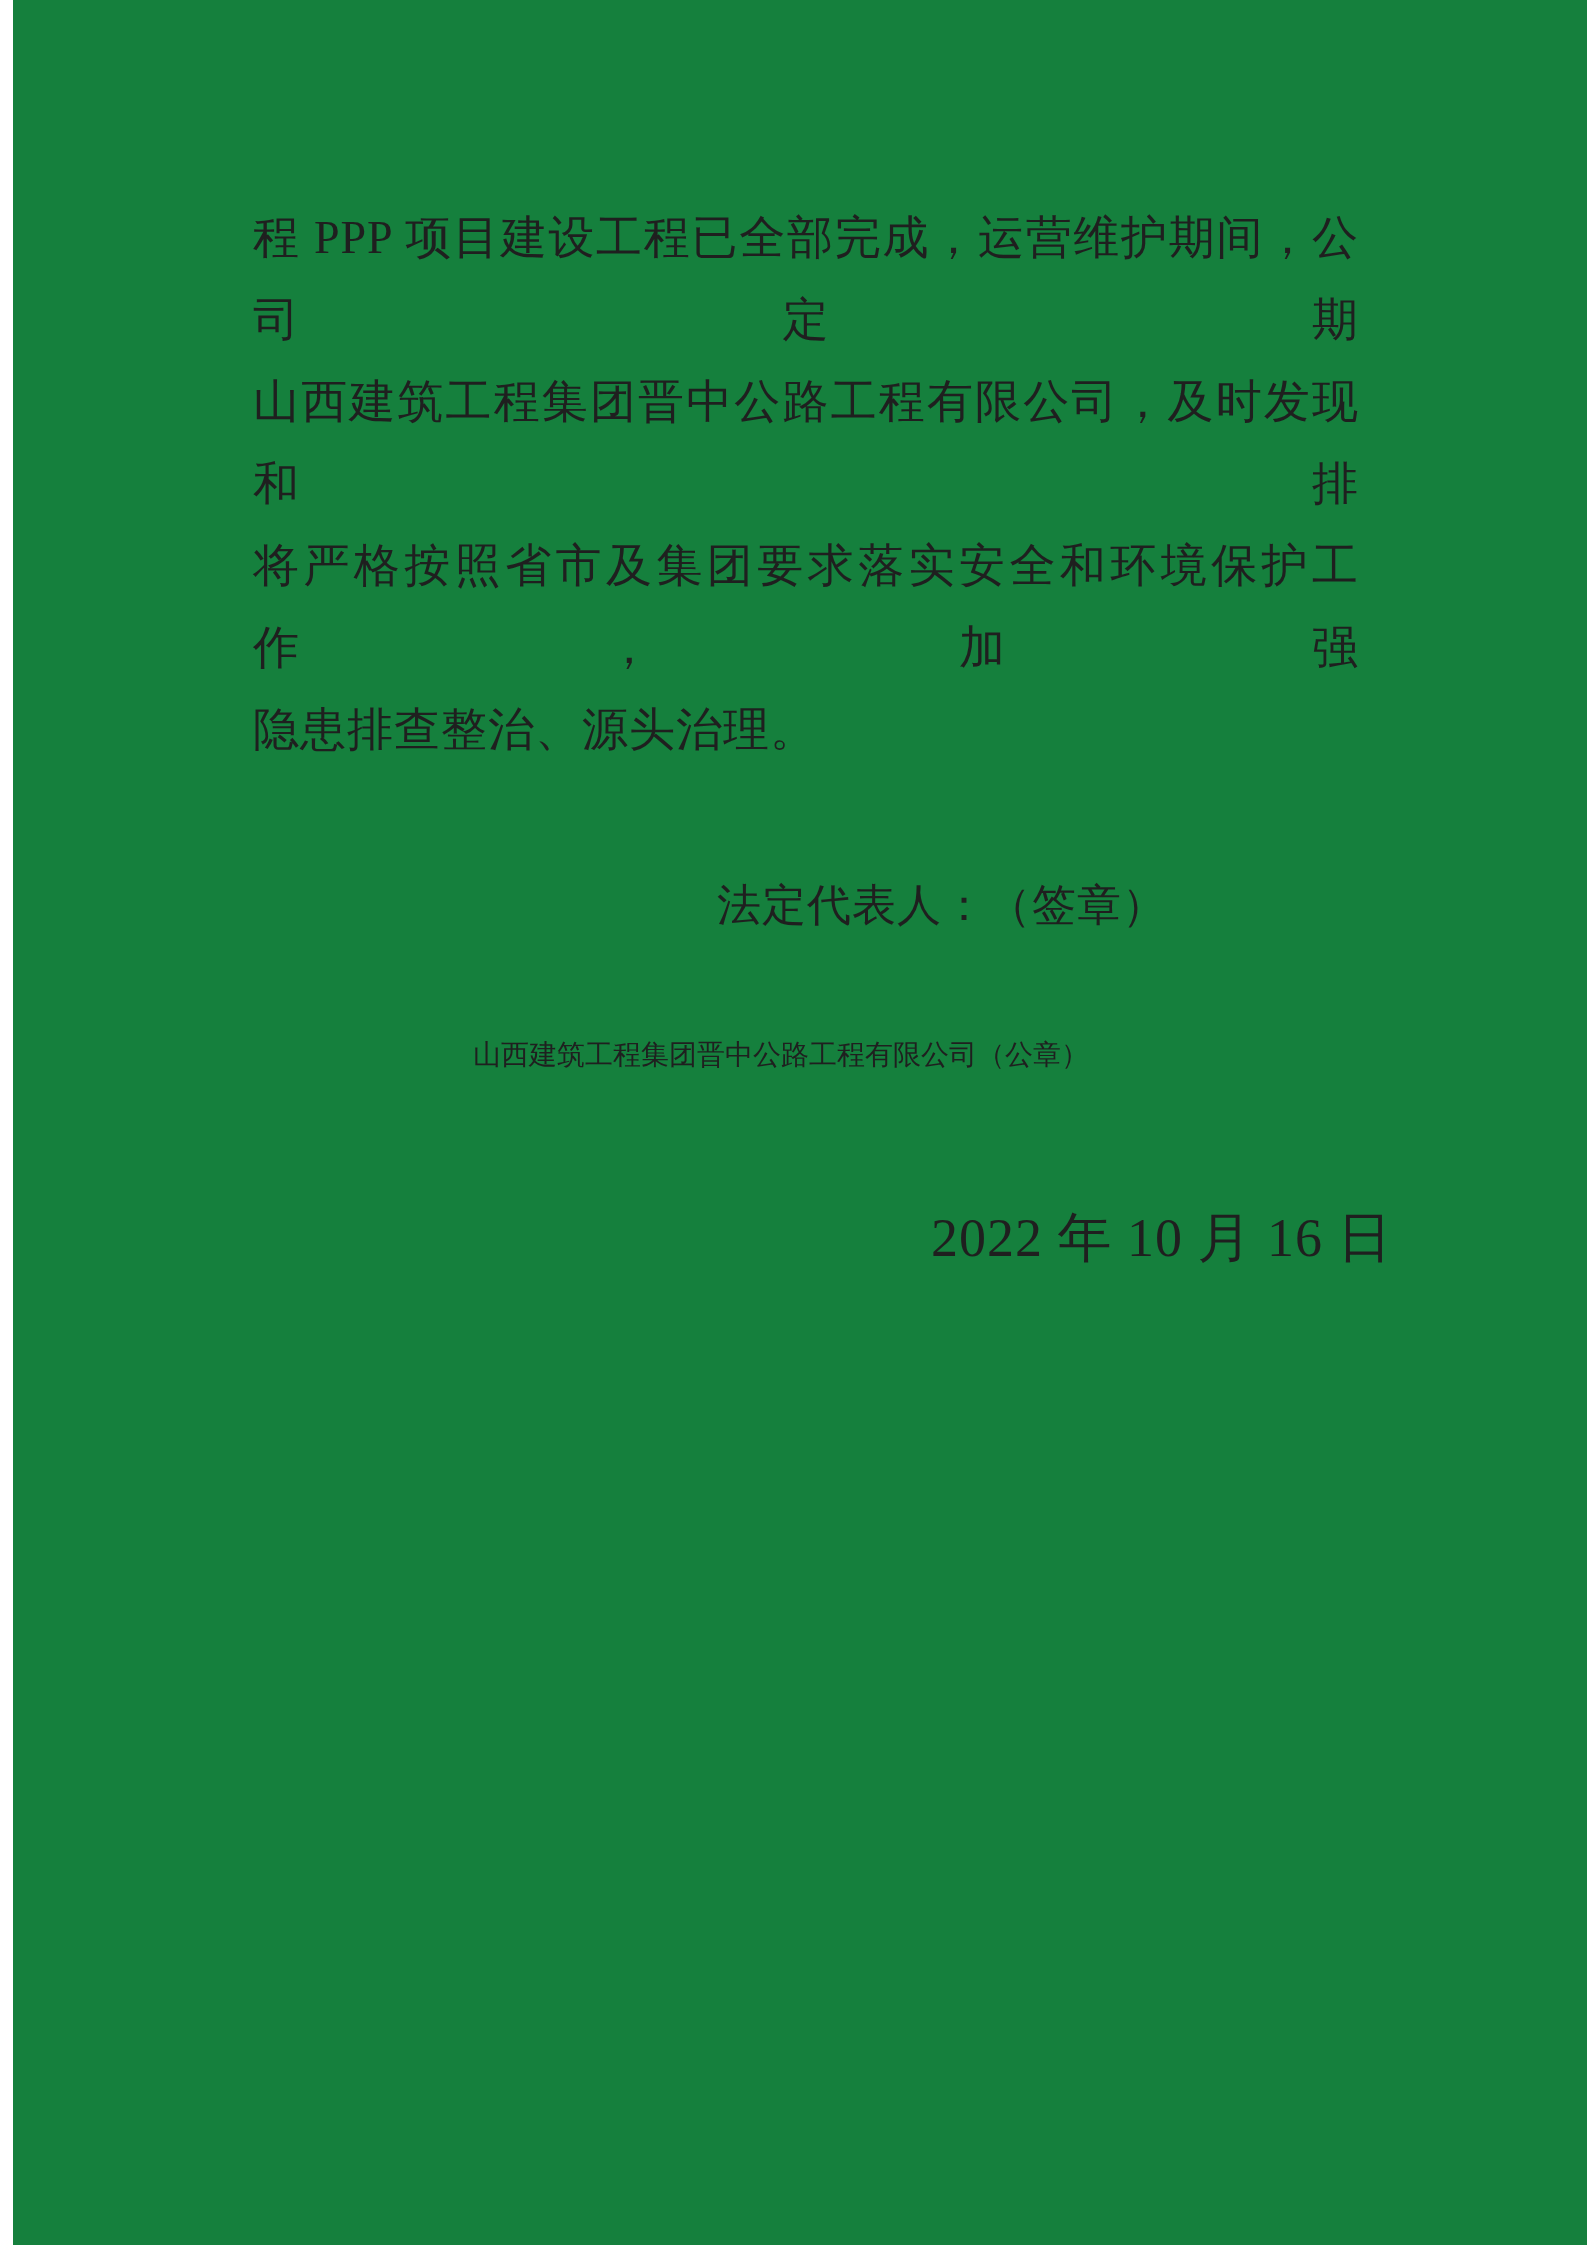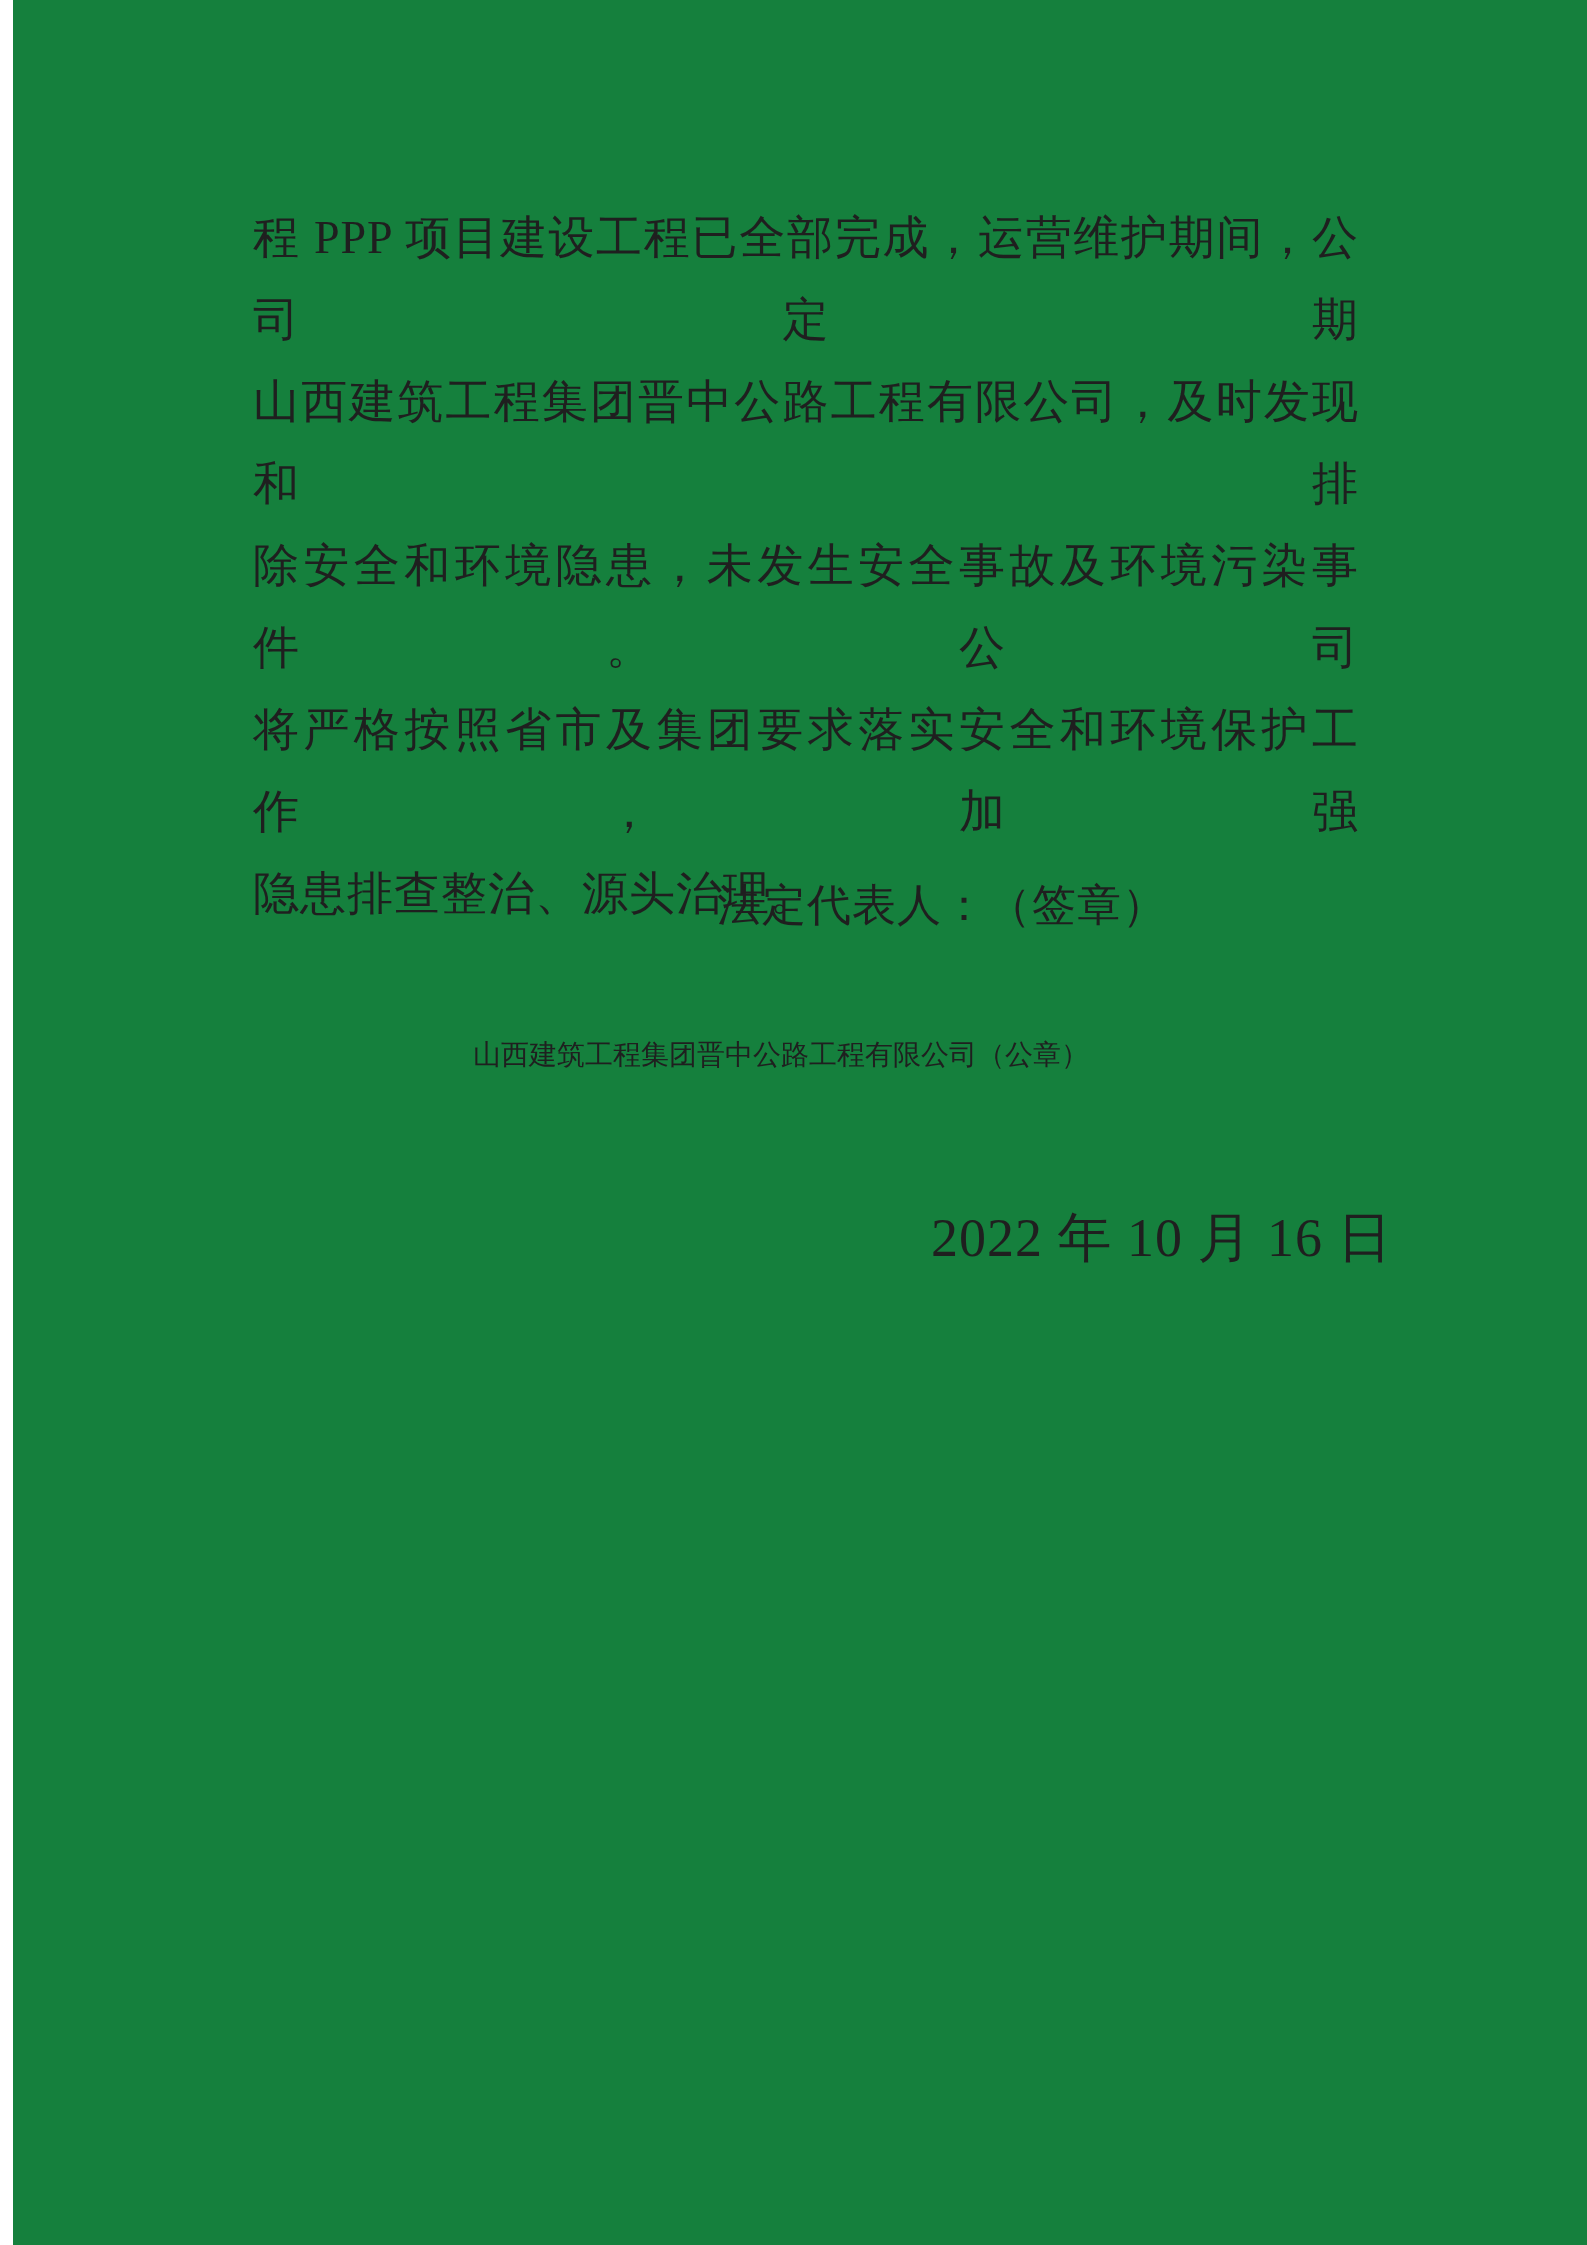--- a/index.html
+++ b/index.html
@@ -61,21 +61,20 @@
   }
 </style>
 </head>
 <body>
 
 <div class="page" style="background: #15803d; color: rgb(31, 31, 31); margin-left: 13px;">
 
   <div class="paragraph">
     <div class="para-line">程 PPP 项目建设工程已全部完成，运营维护期间，公司定期</div>
     <div class="para-line">山西建筑工程集团晋中公路工程有限公司，及时发现和排</div>
-    <div class="para-line">除安全和环境隐患，未发生安全事故及环境污染事件。公司</div>
     <div class="para-line">将严格按照省市及集团要求落实安全和环境保护工作，加强</div>
     <div class="para-line last">隐患排查整治、源头治理。</div>
   </div>
 
   <div class="sig-line sig-legal">法定代表人：（签章）</div>
 
   <div class="sig-line sig-company">山西建筑工程集团晋中公路工程有限公司（公章）</div>
 
   <div class="sig-line sig-date">2022 年 10 月 16 日</div>
 

